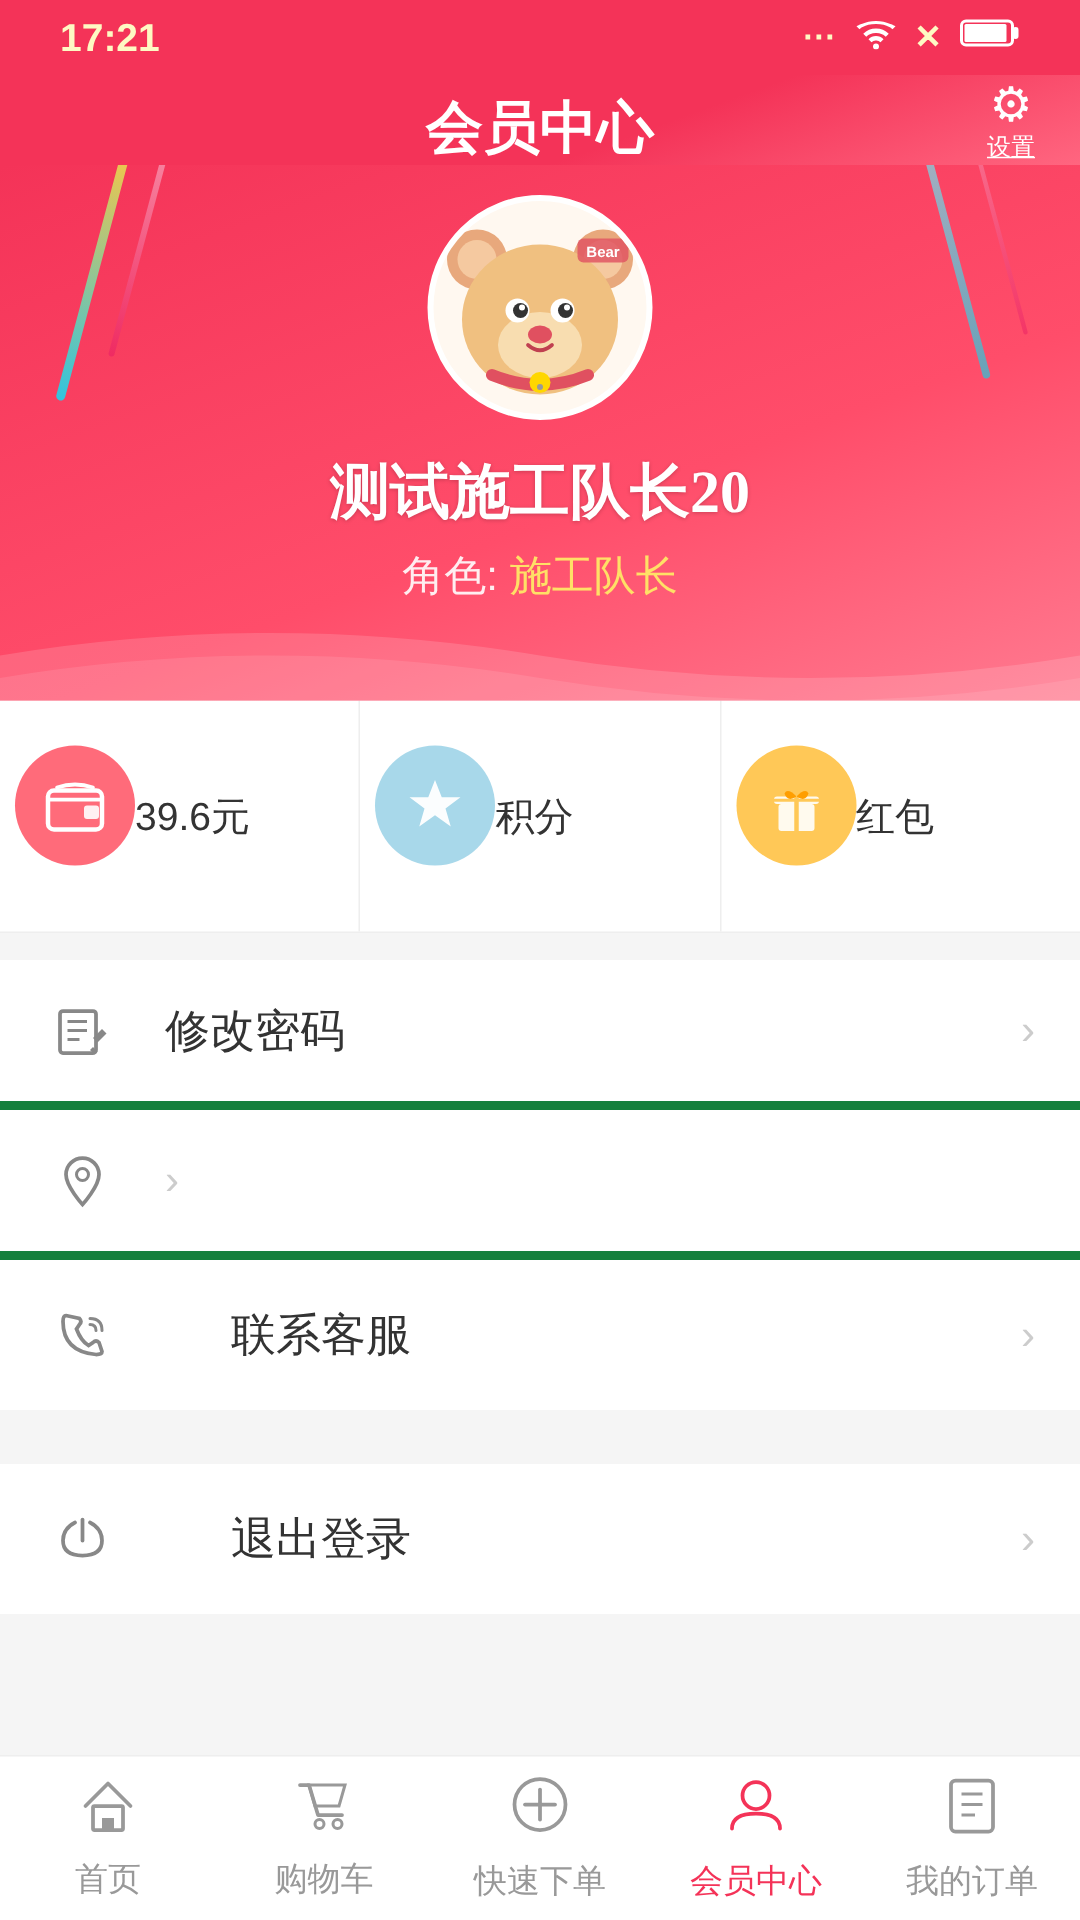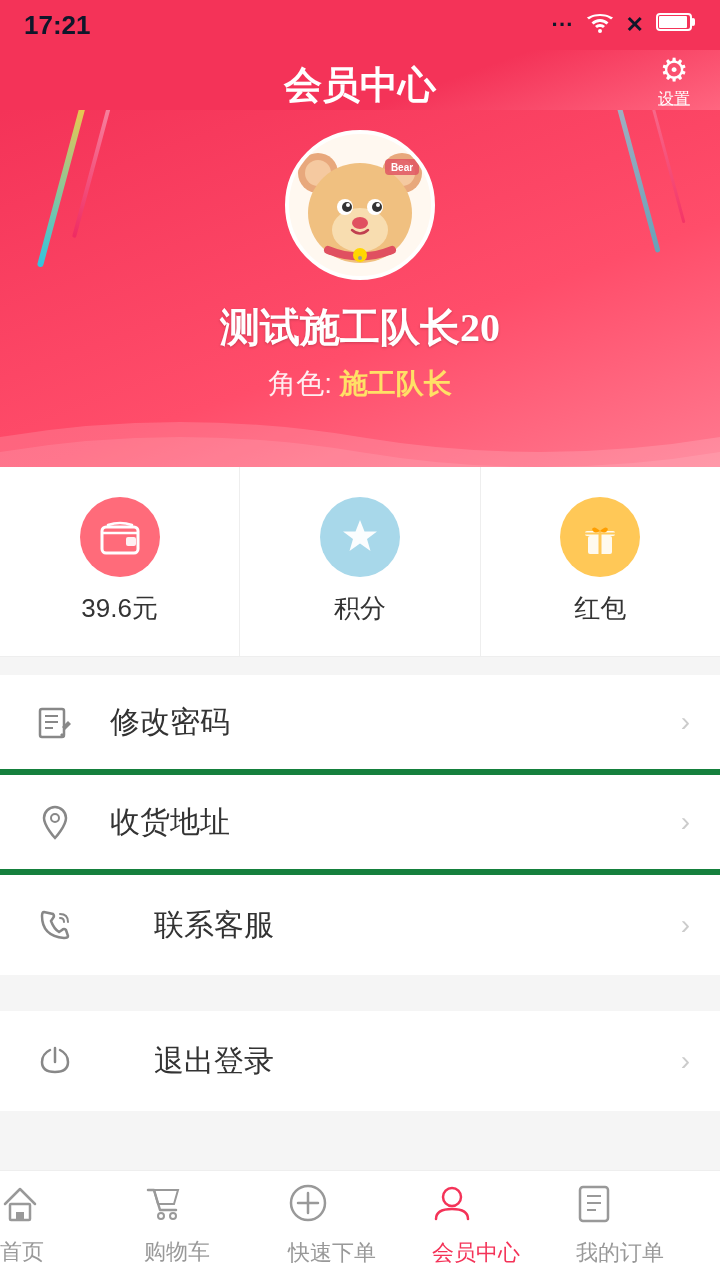--- a/index.html
+++ b/index.html
@@ -12,22 +12,22 @@
       overflow-x: hidden;
     }
 
     
     .status-bar {
       background: #f43358;
       height: 50px;
       display: flex;
       align-items: center;
       justify-content: space-between;
-      padding: 0 24px;
-      color: #0f172a;
+      padding: 0 40px;
+      color: #fef9c3;
       font-size: 26px;
       font-weight: 600;
     }
     .status-bar-right {
       display: flex;
       align-items: center;
       gap: 12px;
     }
     .status-icon { font-size: 22px; }
 
@@ -158,32 +158,32 @@
       margin-top: 20px;
       text-shadow: 0 1px 3px rgba(0,0,0,0.2);
       font-family: Liberation Serif, serif;
     }
     .role-line {
       margin-top: 10px;
       font-size: 28px;
       color: rgba(255,255,255,0.9);
     }
     .role-label { color: rgba(255,255,255,0.9); }
-    .role-value { color: #ffe066; font-weight: 700; text-align: center; }
+    .role-value { color: #ffe066; font-weight: 400; text-align: center; }
 
     
     .stats-row {
       display: flex;
       background: white;
       border-bottom: 1px solid #eee;
     }
     .stat-item {
       flex: 1;
       display: flex;
-      flex-direction: column;
+      flex-direction: row;
       align-items: center;
       padding: 30px 10px;
       border-right: 1px solid #eee;
       cursor: pointer;
     }
     .stat-item:last-child { border-right: none; }
     .stat-icon-circle {
       width: 80px;
       height: 80px;
       border-radius: 50%;
@@ -248,20 +248,21 @@
       width: 720px;
       height: 110px;
       background: white;
       border-top: 1px solid #eee;
       display: flex;
     }
     .nav-item {
       flex: 1;
       display: flex;
       flex-direction: column;
+      align-items: center;
       justify-content: center;
       cursor: pointer;
       gap: 6px;
     }
     .nav-icon {
       font-size: 38px;
       color: #999;
     }
     .nav-icon.active { color: #f43358; }
     .nav-label {
@@ -414,21 +415,20 @@
     <span class="menu-chevron">›</span>
   </div>
 
   <div class="menu-item">
     <div class="menu-icon">
       <svg width="38" height="38" viewBox="0 0 38 38" fill="none">
         <path d="M19 4C13 4 8 9 8 15c0 8 11 20 11 20s11-12 11-20c0-6-5-11-11-11z" stroke="#888" stroke-width="2.5" fill="none"></path>
         <circle cx="19" cy="15" r="4" stroke="#888" stroke-width="2" fill="none"></circle>
       </svg>
     </div>
-    <span class="menu-text">收货地址</span>
     <span class="menu-chevron">›</span>
   </div>
 
   <div class="menu-item">
     <div class="menu-icon">
       <svg width="38" height="38" viewBox="0 0 38 38" fill="none">
         <path d="M8 6 Q6 6 6 10 Q6 30 28 32 Q32 32 32 30 L30 24 Q28 22 26 24 L23 26 Q18 23 15 15 L17 12 Q19 10 17 8z" stroke="#888" stroke-width="2.5" fill="none"></path>
         <path d="M24 8 Q32 8 32 16" stroke="#888" stroke-width="2" fill="none" stroke-linecap="round"></path>
         <path d="M24 12 Q28 12 28 16" stroke="#888" stroke-width="2" fill="none" stroke-linecap="round"></path>
       </svg>

